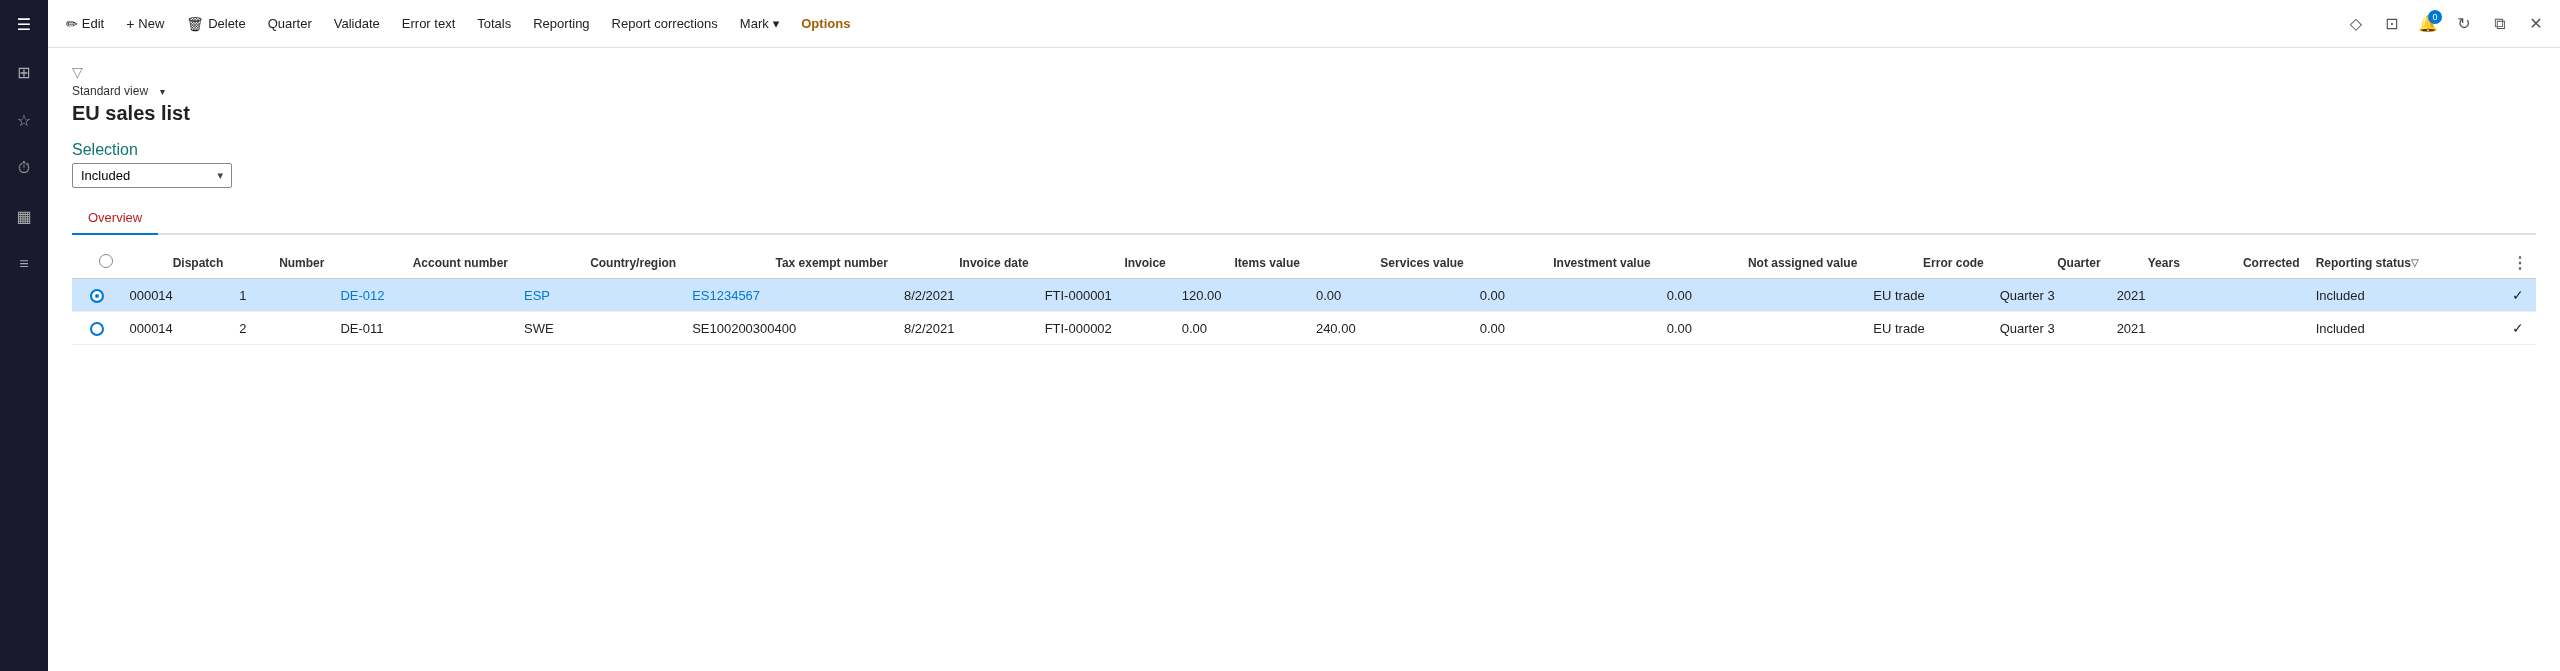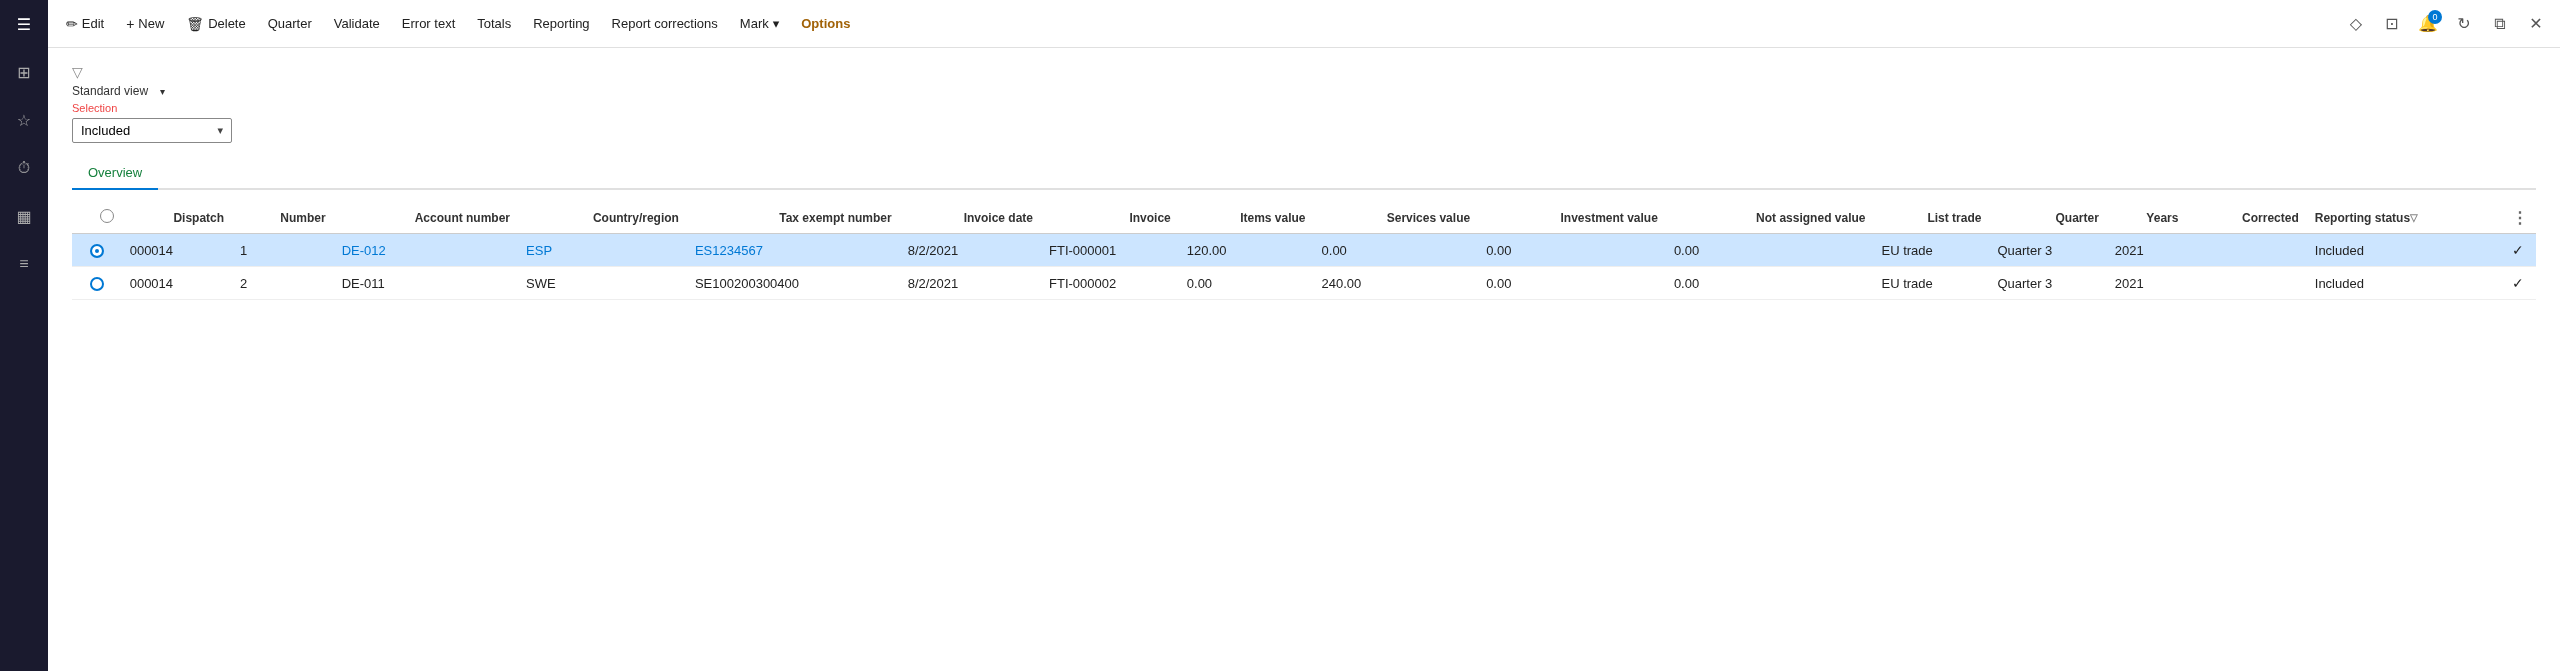--- a/index.html
+++ b/index.html
@@ -104,21 +104,21 @@
     
     .page-title {
       font-size: 20px;
       font-weight: 600;
       color: #222;
       margin-bottom: 16px;
     }
 
     
     .selection-label {
-      font-size: 11px; color: #ef4444; margin-bottom: 4px;
+      font-size: 16px; color: #0f766e; margin-bottom: 4px;
     }
     .selection-dropdown {
       display: flex; align-items: center;
       border: 1px solid #888; border-radius: 2px;
       padding: 4px 8px; width: 160px; cursor: pointer;
       font-size: 13px; background: #fff;
       margin-bottom: 16px;
     }
     .selection-dropdown select {
       border: none; outline: none; background: transparent;
@@ -128,21 +128,21 @@
 
     
     .tabs {
       display: flex; border-bottom: 2px solid #e0e0e0; margin-bottom: 12px;
     }
     .tab {
       padding: 6px 16px 8px;
       font-size: 13px; cursor: pointer; color: #444;
       border-bottom: 2px solid transparent; margin-bottom: -2px;
     }
-    .tab.active { color: #15803d; border-bottom-color: #0078d4; font-weight: 500; }
+    .tab.active { color: #b91c1c; border-bottom-color: #0078d4; font-weight: 500; }
 
     
     .table-wrapper { overflow-x: auto; }
     table {
       width: 100%;
       border-collapse: collapse;
       font-size: 13px;
     }
     table thead tr {
       border-bottom: 1px solid #ccc;
@@ -249,20 +249,21 @@
 
     <div class="filter-row">
       <span class="filter-icon">▽</span>
     </div>
 
     <div class="view-selector">
       <span>Standard view</span>
       <span class="chevron">▾</span>
     </div>
 
+    <div class="page-title">EU sales list</div>
 
     <div class="selection-label">Selection</div>
     <div class="selection-dropdown">
       <select>
         <option>Included</option>
         <option>All</option>
         <option>Excluded</option>
         <option>Not included</option>
       </select>
       <span class="dd-arrow">▾</span>
@@ -285,21 +286,21 @@
             <th>Number</th>
             <th>Account number</th>
             <th>Country/region</th>
             <th>Tax exempt number</th>
             <th>Invoice date</th>
             <th>Invoice</th>
             <th>Items value</th>
             <th>Services value</th>
             <th>Investment value</th>
             <th>Not assigned value</th>
-            <th>List trade</th>
+            <th>Error code</th>
             <th>Quarter</th>
             <th>Years</th>
             <th>Corrected</th>
             <th>
               <div class="th-with-icon">
                 <span>Reporting status</span>
                 <span style="font-size:10px;color:#888;">▽</span>
               </div>
             </th>
             <th class="col-actions">

